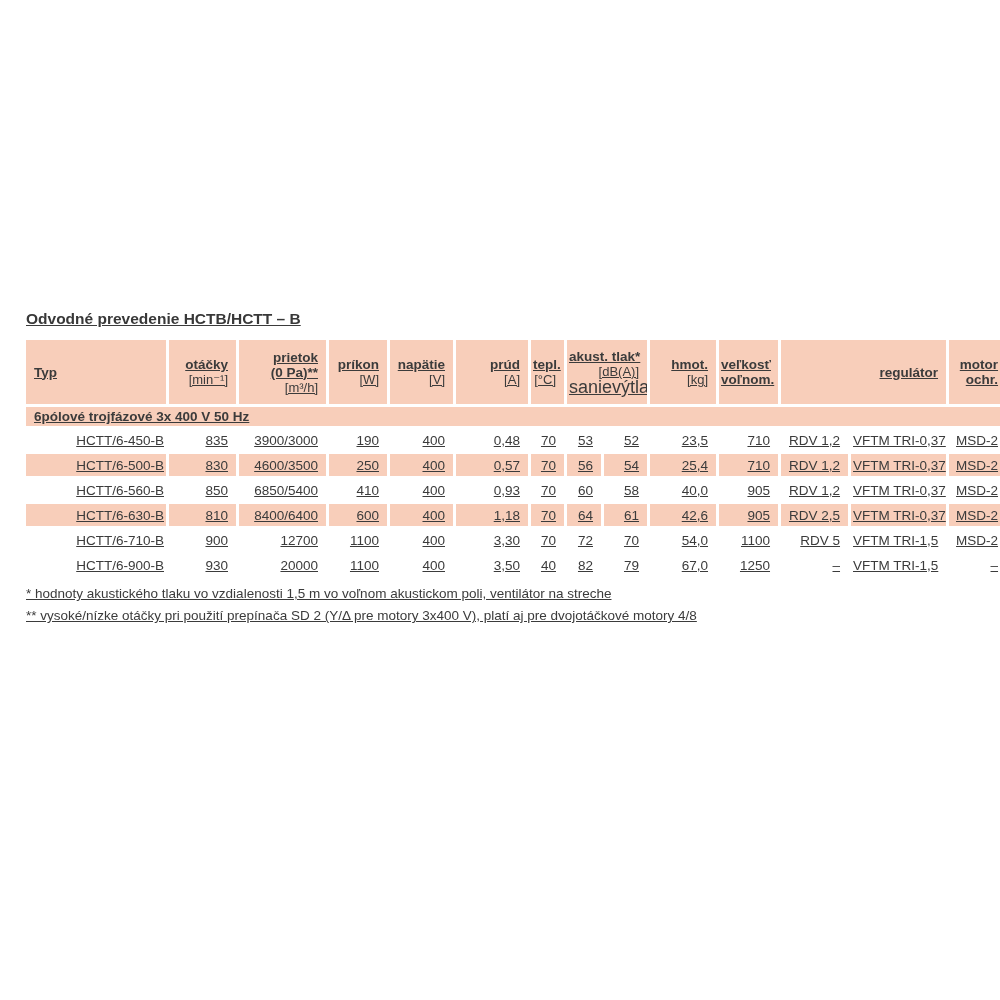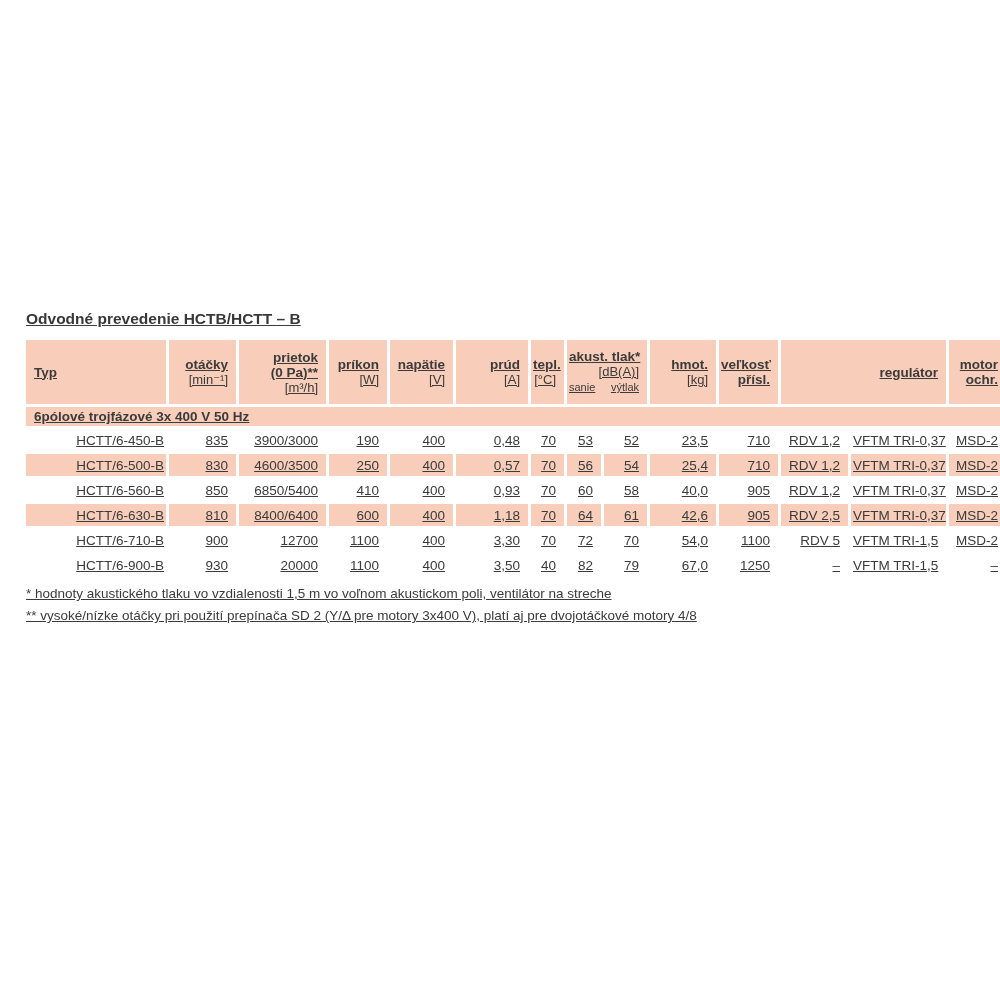--- a/index.html
+++ b/index.html
@@ -21,21 +21,21 @@
   th,td{ box-sizing:border-box; overflow:hidden; white-space:nowrap; }
   thead th{
     background:var(--peach); height:64px; vertical-align:middle;
     text-align:right; padding:0 8px 0 2px; font-weight:normal;
   }
   thead th.left{ text-align:left; padding:0 2px 0 8px; }
   .hlabel{ font-weight:bold; font-size:13.5px; line-height:15px; }
   .hunit{ font-weight:normal; font-size:13px; line-height:15px; }
   .hsub{
     display:flex; justify-content:space-between;
-    font-size:11px; line-height:15px; margin-top:1px; font-weight:normal;
+    font-size:18px; line-height:15px; margin-top:1px; font-weight:normal;
   }
   .section-row td{
     background:var(--peach); font-weight:bold; font-size:13.5px;
     text-align:left; padding:0 8px; height:19px; vertical-align:middle;
   }
   tbody td{
     font-size:13.5px; height:22px; text-align:right;
     padding:0 8px 0 2px; vertical-align:middle;
   }
   tbody td.left{ text-align:right; padding:0 2px 0 8px; }
@@ -105,21 +105,21 @@
             <span>sanie</span>
             <span>výtlak</span>
           </div>
         </th>
         <th>
           <div class="hlabel">hmot.</div>
           <div class="hunit">[kg]</div>
         </th>
         <th>
           <div class="hlabel">veľkosť</div>
-          <div class="hlabel">přísl.</div>
+          <div class="hlabel">voľnom.</div>
         </th>
         <th colspan="2">
           <div class="hlabel">regulátor</div>
         </th>
         <th>
           <div class="hlabel">motor</div>
           <div class="hlabel">ochr.</div>
         </th>
       </tr>
     </thead>

